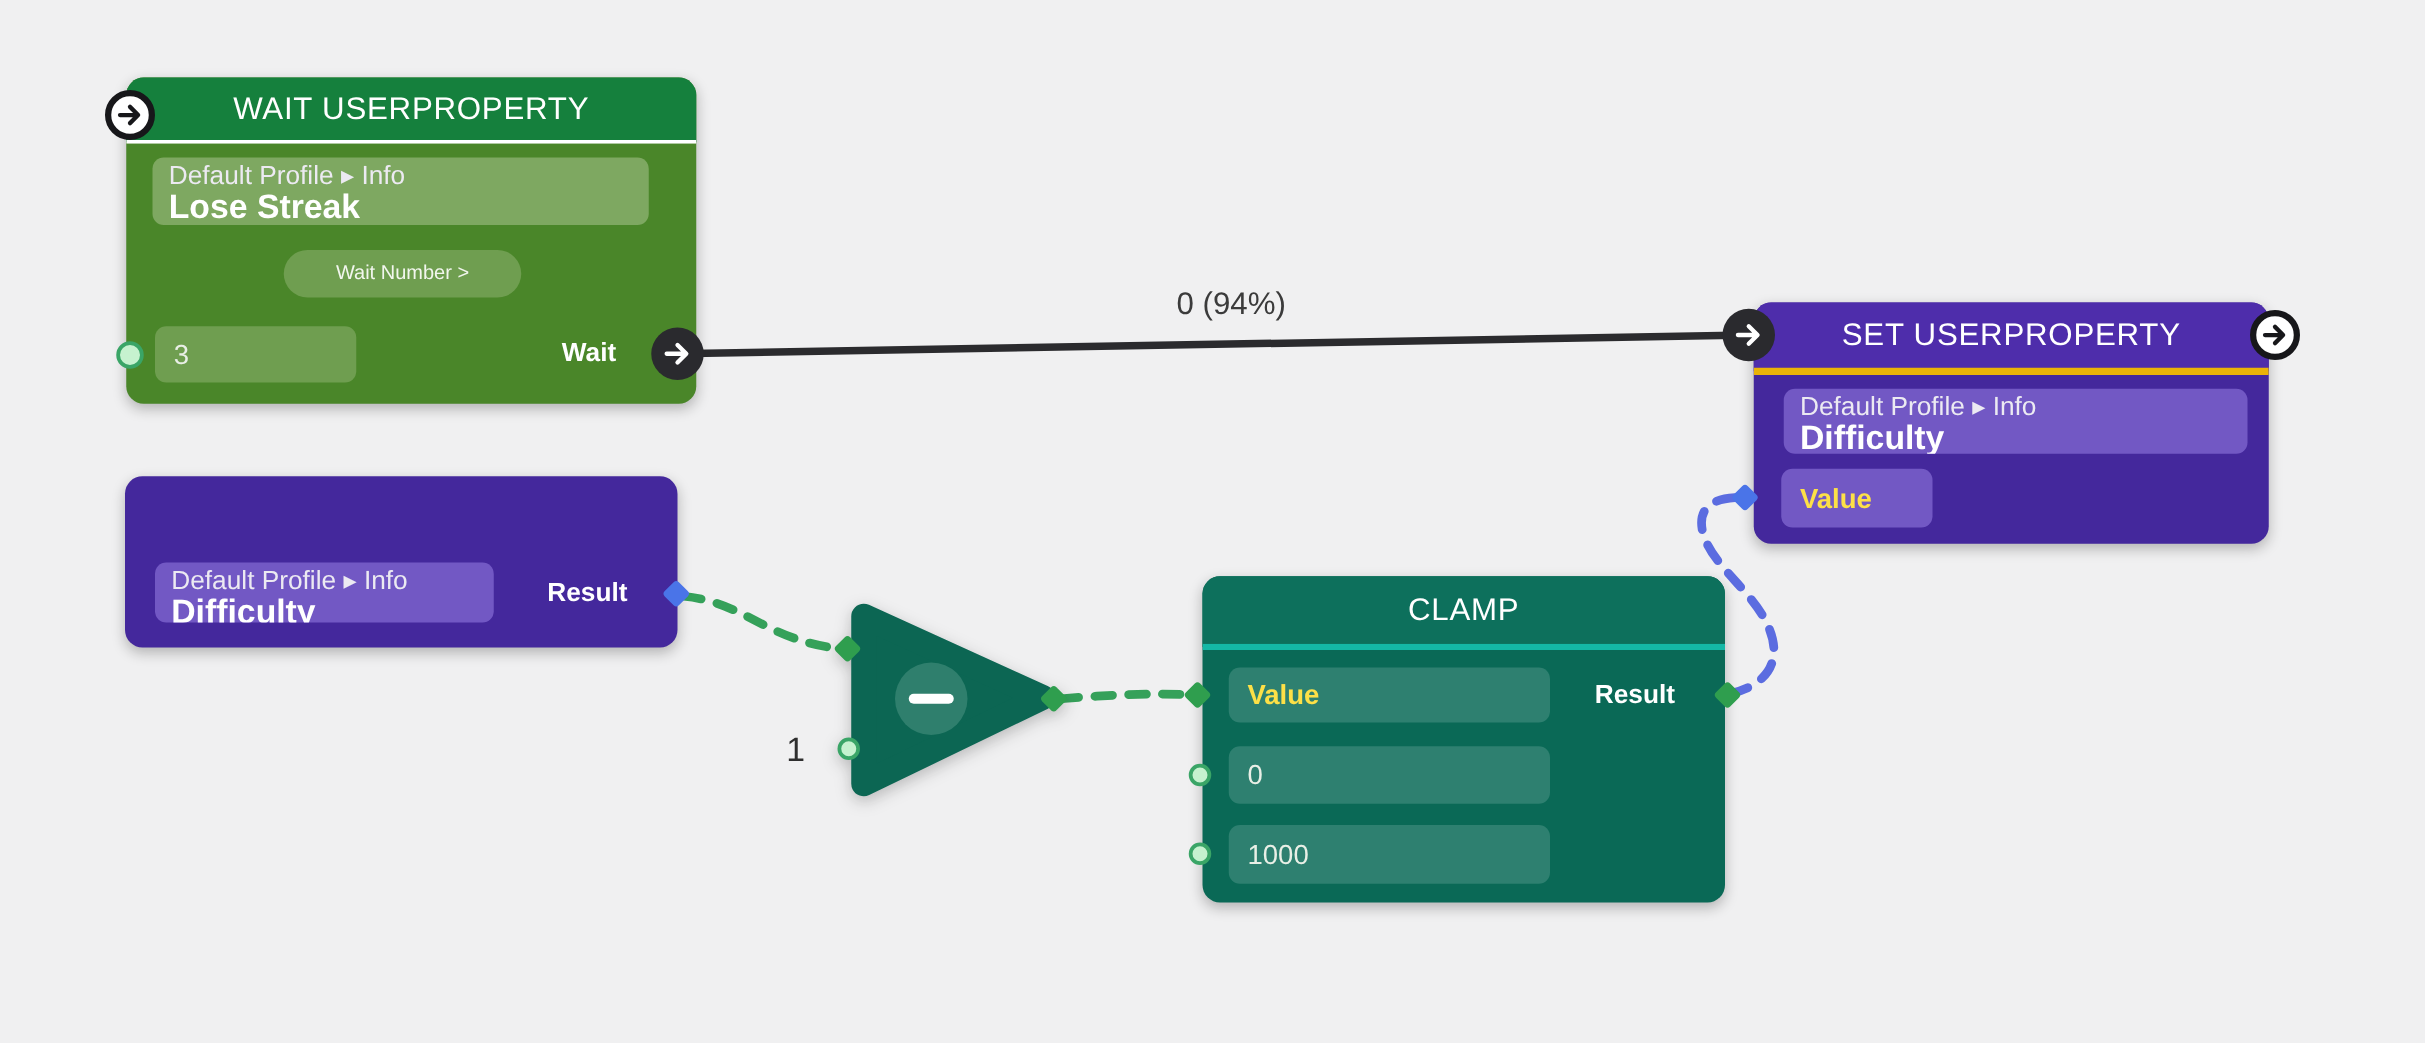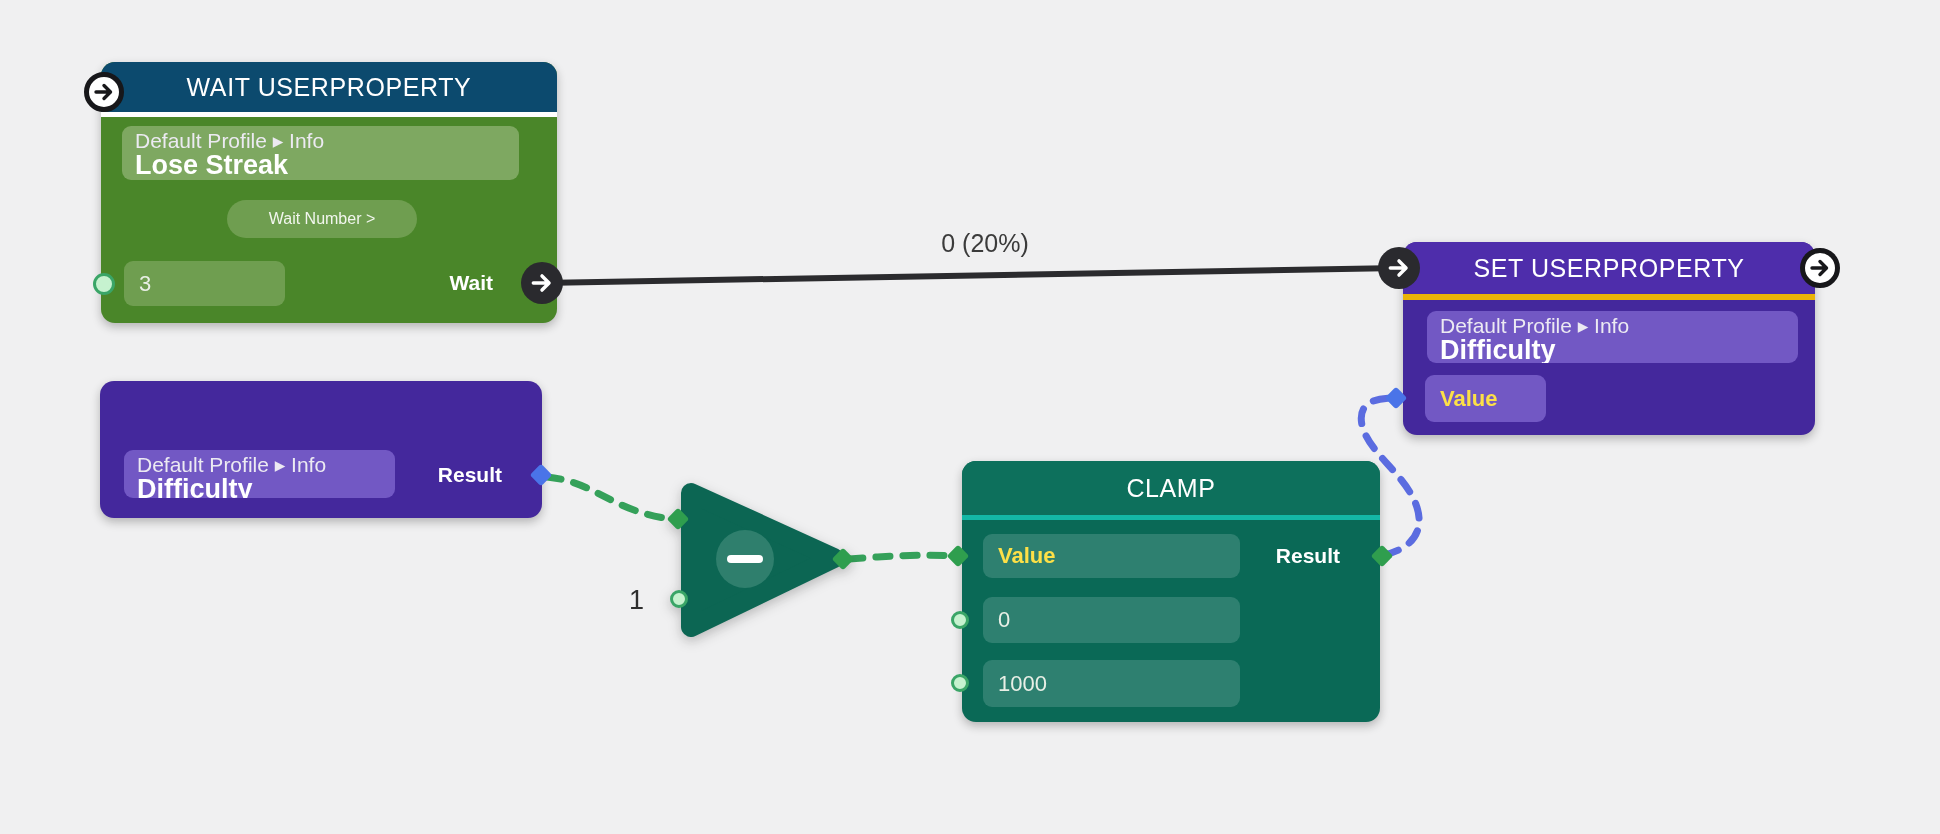--- a/index.html
+++ b/index.html
@@ -7,21 +7,21 @@
   .canvas{position:relative; width:1940px; height:834px; background:#f0f0f1; overflow:hidden;}
   .wires{position:absolute; left:0; top:0; z-index:1;}
 
   
   .node{position:absolute; border-radius:14px; z-index:2; box-shadow:0 4px 10px rgba(25,25,25,.28);}
   .node-header{position:relative; display:flex; align-items:center; justify-content:center;
                border-radius:14px 14px 0 0;}
   .node-title{color:#fff; font-size:25px; letter-spacing:.6px; font-weight:400; white-space:nowrap;}
 
   .node.green{background:#4a8629;}
-  .node.green .node-header{background:#0c4a6e; border-bottom:5px solid #ffffff; height:50px;}
+  .node.green .node-header{background:#15803d; border-bottom:3px solid #ffffff; height:50px;}
   .node.purple{background:#44289c;}
   .node.purple .node-header{background:#4e2dab; border-bottom:6px solid #eab308; height:52px;}
   .node.teal{background:#0a6956;}
   .node.teal .node-header{background:#0d705c; border-bottom:5px solid #14b8a6; height:54px;}
 
   .prop-field{position:absolute; border-radius:9px; padding:2px 13px; box-sizing:border-box;
               display:flex; flex-direction:column; overflow:hidden;}
   .prop-field .path{color:#eceaf2; font-size:21px; line-height:25px; white-space:nowrap;}
   .prop-field .name{color:#ffffff; font-size:27px; line-height:25px; font-weight:bold; white-space:nowrap;}
   .green-f{background:#7ea861;}
@@ -66,21 +66,21 @@
 
 <div class="canvas">
 
   <svg class="wires" width="1940" height="834" viewBox="0 0 1940 834">
     <path d="M 542 283 L 1399 268" stroke="#2b2b2e" stroke-width="6" fill="none"></path>
     <path d="M 547 477 C 597 482 612 512 672 519" stroke="#35a15a" stroke-width="7" fill="none" stroke-dasharray="14 13" stroke-linecap="round"></path>
     <path d="M 849 559 C 885 556 925 554 954 556" stroke="#35a15a" stroke-width="7" fill="none" stroke-dasharray="14 13" stroke-linecap="round"></path>
     <path d="M 1384 555 C 1422 546 1426 520 1411 494 C 1396 468 1368 450 1362 425 C 1358 406 1370 398 1393 398" stroke="#5b6ce0" stroke-width="7" fill="none" stroke-dasharray="15 13" stroke-linecap="round"></path>
   </svg>
 
-  <div class="float-label edge-label">0 (20%)</div>
+  <div class="float-label edge-label">0 (94%)</div>
   <div class="float-label operand-label">1</div>
 
   <div class="node green" style="left:101px; top:62px; width:456px; height:261px;">
     <div class="node-header">
       <span class="node-title">WAIT USERPROPERTY</span>
     </div>
     <div class="prop-field green-f" style="left:21px; top:64px; width:397px; height:54px;">
       <span class="path">Default Profile ▸ Info</span>
       <span class="name">Lose Streak</span>
     </div>

